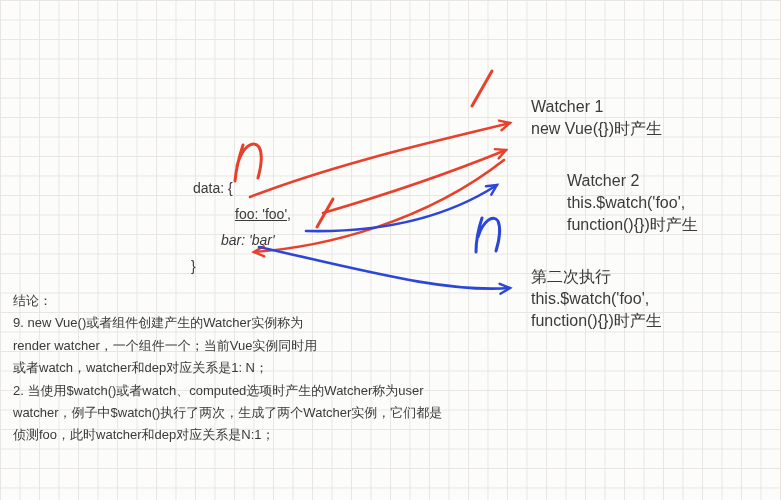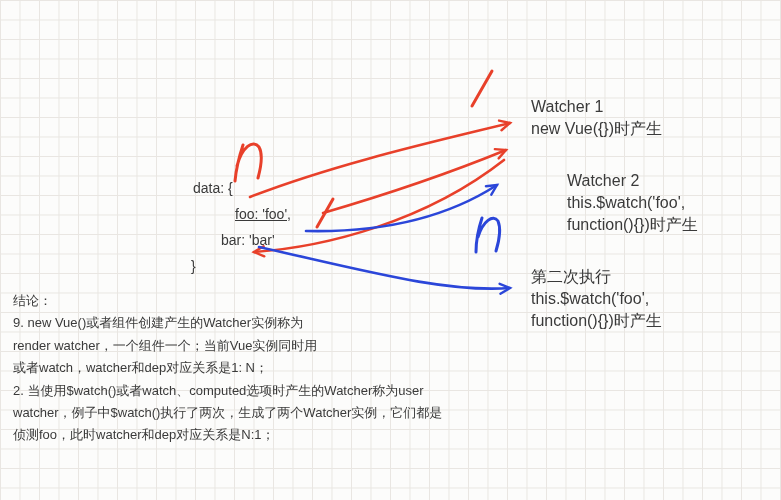--- a/index.html
+++ b/index.html
@@ -30,21 +30,21 @@
   .stroke-red{stroke:var(--red,#e8402a);fill:none;stroke-linecap:round;}
   .stroke-blue{stroke:var(--blue,#2b46d9);fill:none;stroke-linecap:round;}
 </style>
 </head>
 <body>
 
 <div id="canvas">
 
   <div class="abs code-line" style="left:193px;top:180px;">data: {</div>
   <div class="abs code-line" style="left:235px;top:206px;text-decoration:underline;">foo: 'foo',</div>
-  <div class="abs code-line" style="left:221px;top:232px;">bar: 'bar'</div>
+  <div class="abs code-line" style="left:221px;top:232px;font-style:italic;">bar: 'bar'</div>
   <div class="abs code-line" style="left:191px;top:258px;">}</div>
 
   <div class="abs watcher" style="left:531px;top:96px;">
     <div>Watcher 1</div>
     <div>new Vue({})时产生</div>
   </div>
 
   <div class="abs watcher" style="left:531px;top:170px;margin-left:36px;">
     <div>Watcher 2</div>
     <div>this.$watch('foo',</div>

